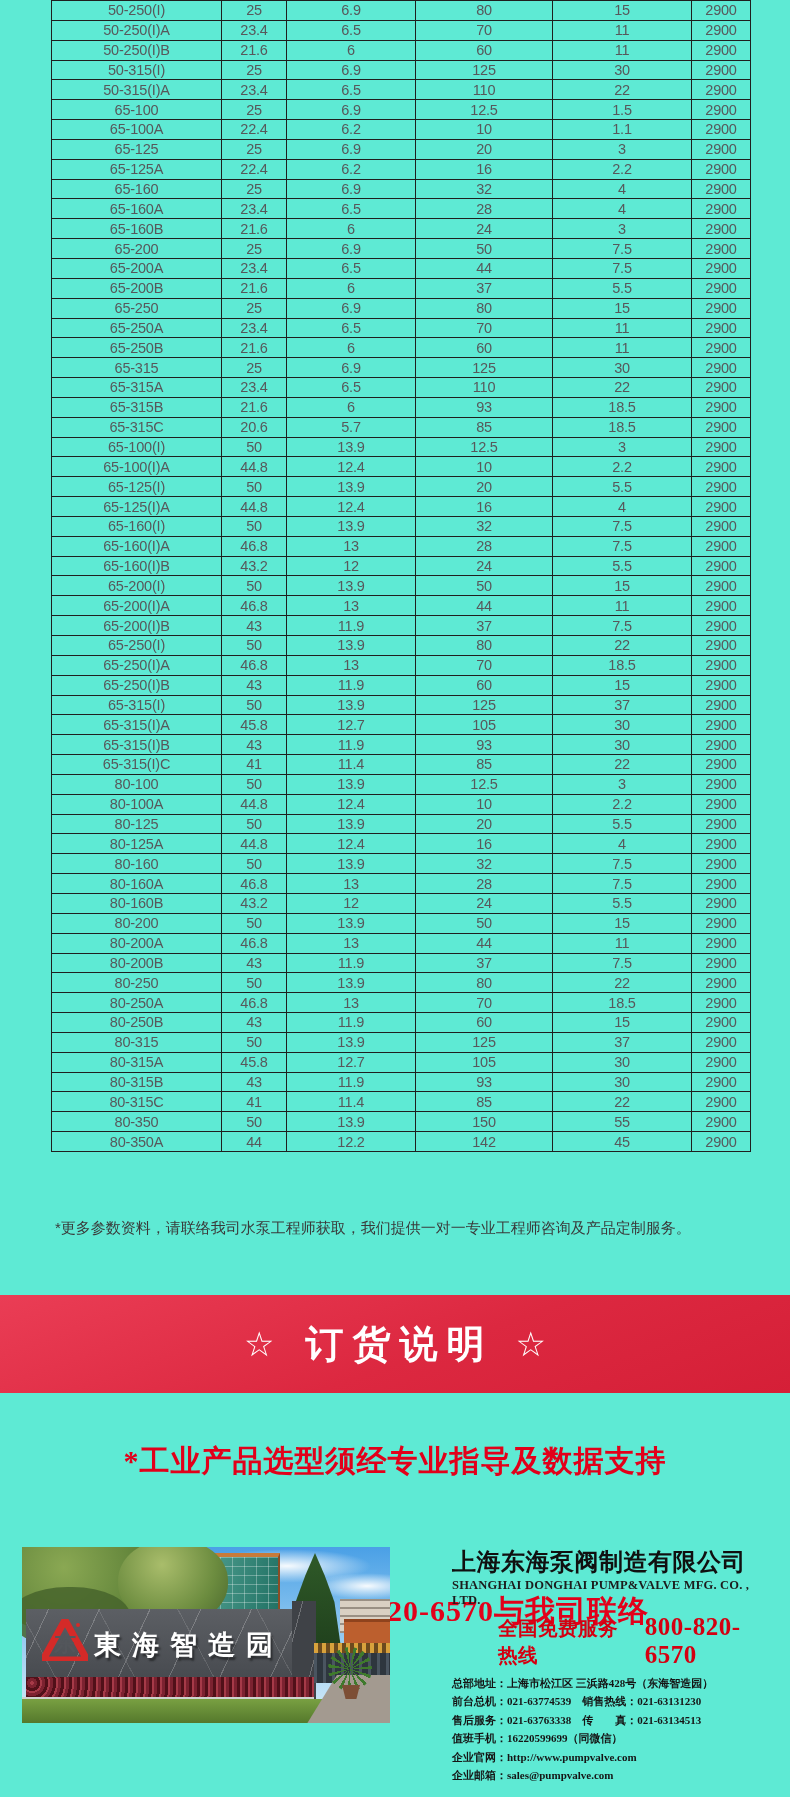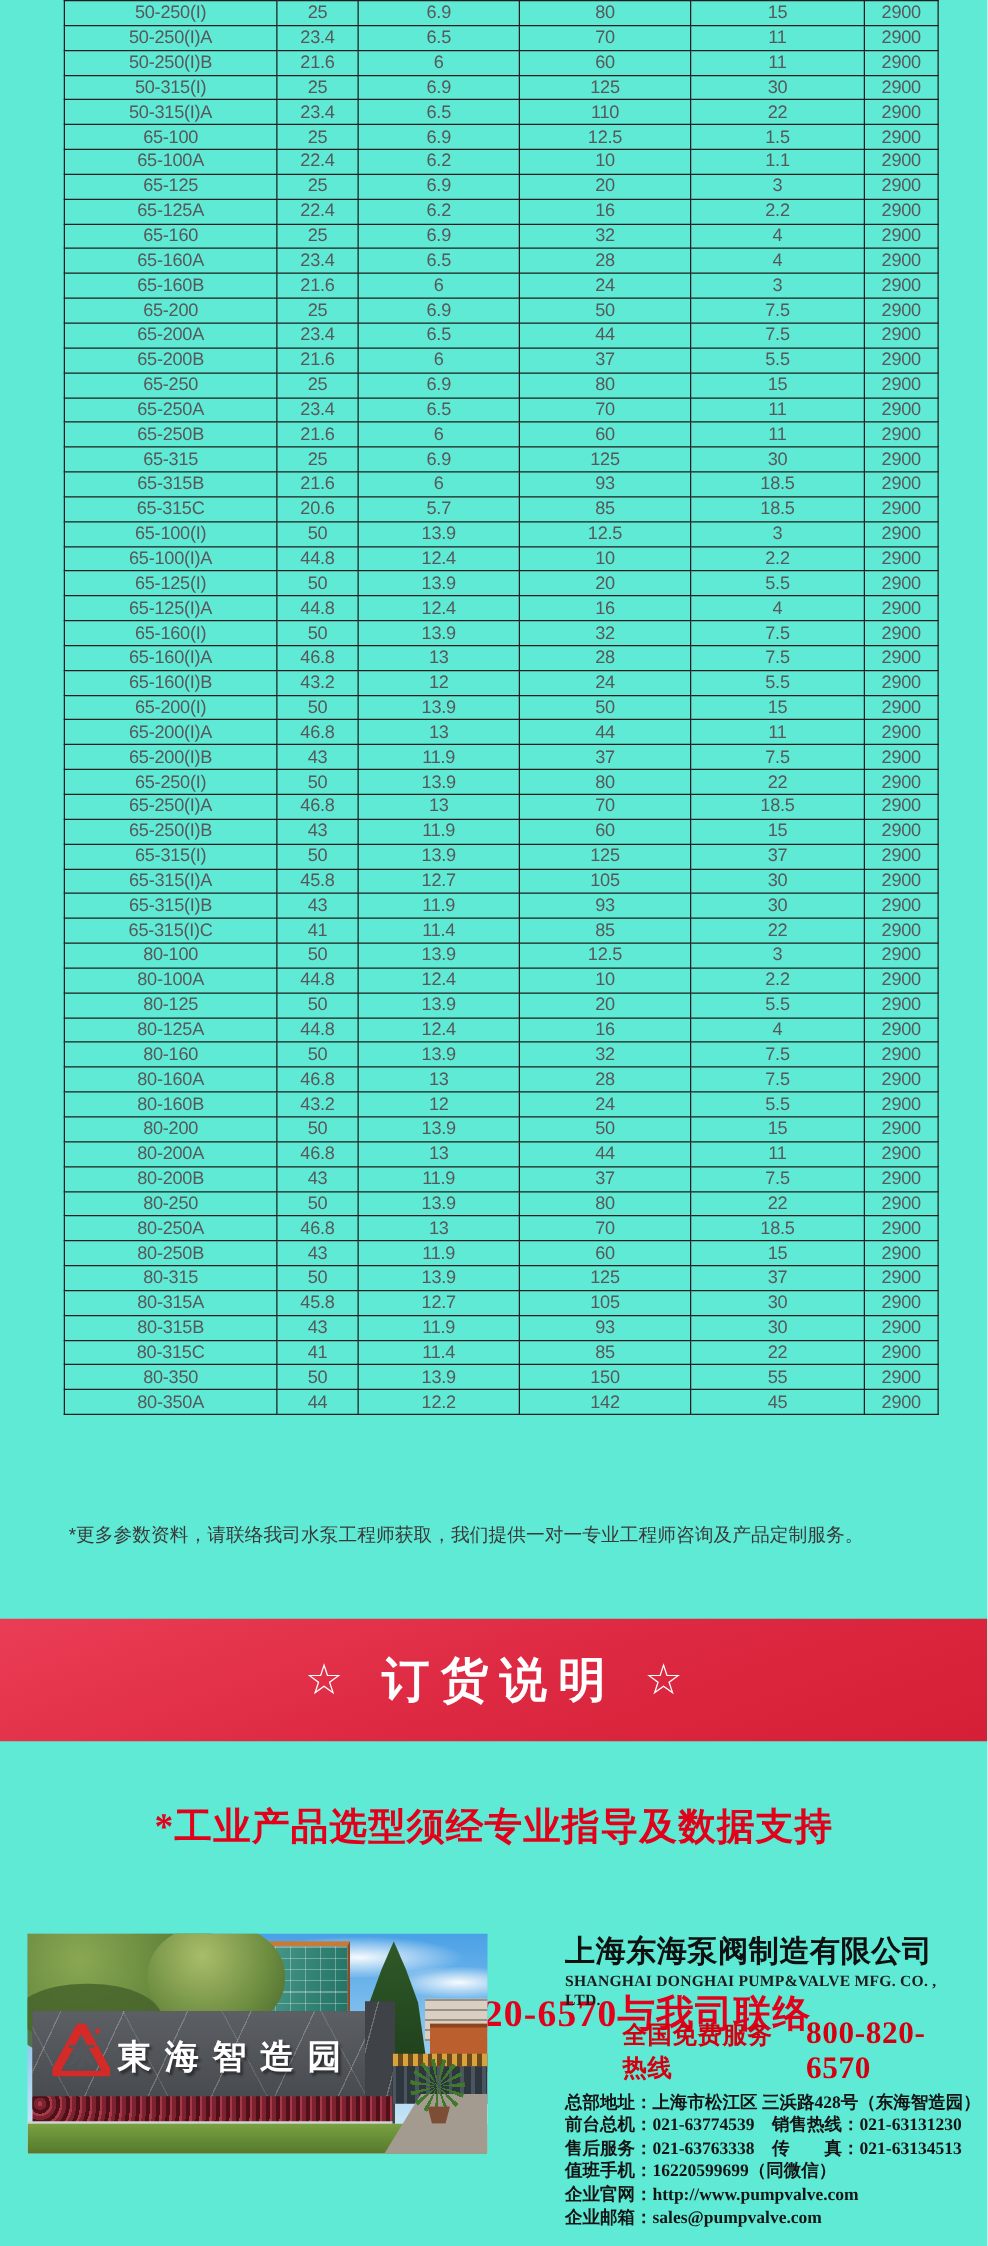--- a/index.html
+++ b/index.html
@@ -33,21 +33,21 @@
   
   .info{position:absolute;left:452px;top:1549px;width:320px;}
   .info .cn{font-size:24px;font-weight:bold;color:#101010;letter-spacing:0.5px;line-height:26px;}
   .info .en{font-family:"Liberation Serif",serif;font-size:12.5px;font-weight:bold;
             color:#1c1c1c;letter-spacing:0.2px;margin-top:3px;line-height:15px;}
   .info .hotline{margin-top:5px;display:flex;align-items:baseline;gap:9px;
                  color:var(--hotline_red);font-weight:bold;margin-left:46px;}
   .info .hotline .hl-label{font-size:19.5px;letter-spacing:0.5px;}
   .info .hotline .hl-num{font-family:"Liberation Serif",serif;font-size:25px;letter-spacing:0.5px;}
   .contacts{margin-top:5px;}
-  .contact-line{font-family:"Liberation Serif",serif;font-weight:bold;font-size:14px;
+  .contact-line{font-family:"Liberation Serif",serif;font-weight:bold;font-size:11px;
                 color:var(--info_text);line-height:18.4px;white-space:nowrap;}
 
   
   .photo{position:absolute;left:22px;top:1547px;width:368px;height:176px;overflow:hidden;
          background:linear-gradient(180deg,#4aa0e6 0%,#8cc6ef 45%,#d9eef9 100%);}
   .photo *{position:absolute;}
   .cloud{background:radial-gradient(ellipse at center,rgba(255,255,255,.95),rgba(255,255,255,0) 70%);}
   .c1{left:180px;top:2px;width:170px;height:34px;}
   .c2{left:290px;top:26px;width:110px;height:26px;}
   .c3{left:-20px;top:-6px;width:120px;height:26px;}
@@ -256,20 +256,28 @@
         </tr>
         <tr>
           <td>65-315</td>
           <td>25</td>
           <td>6.9</td>
           <td>125</td>
           <td>30</td>
           <td>2900</td>
         </tr>
         <tr>
+          <td>65-315A</td>
+          <td>23.4</td>
+          <td>6.5</td>
+          <td>110</td>
+          <td>22</td>
+          <td>2900</td>
+        </tr>
+        <tr>
           <td>65-315B</td>
           <td>21.6</td>
           <td>6</td>
           <td>93</td>
           <td>18.5</td>
           <td>2900</td>
         </tr>
         <tr>
           <td>65-315C</td>
           <td>20.6</td>

